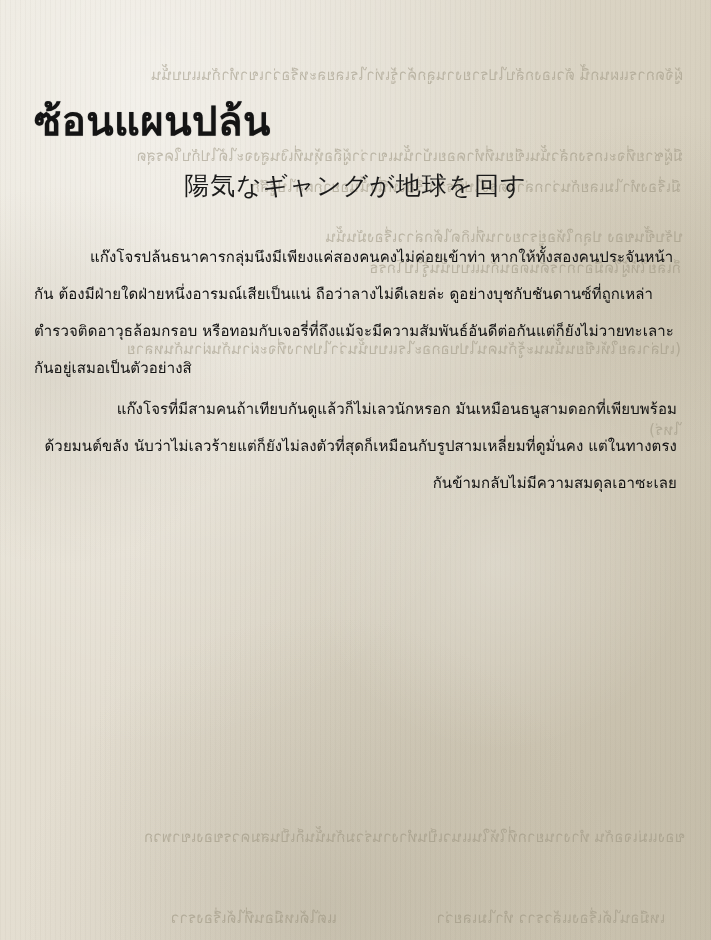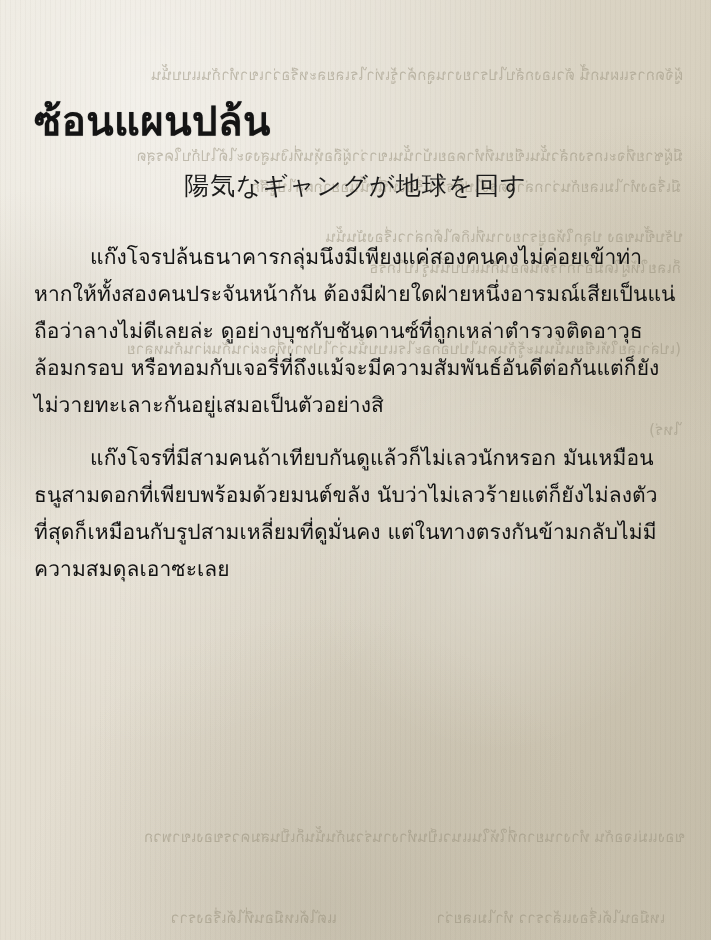--- a/index.html
+++ b/index.html
@@ -109,33 +109,33 @@
     font-size: 25px;
     font-weight: 400;
     color: #1a1a1a;
     margin-top: 14px;
     letter-spacing: 1px;
     line-height: 1.2;
   }
 
   .body-text {
     margin-top: 38px;
-    font-size: 21px;
+    font-size: 15px;
     line-height: 37px;
     color: #121212;
     text-align: left;
     letter-spacing: 0.1px;
   }
 
   .para {
     margin: 0;
     text-indent: 56px;
     padding-bottom: 0;
   }
-  .para + .para { margin-top: 16px; }
+  .para + .para { margin-top: 4px; text-align: right; }
 </style>
 </head>
 <body>
 
 <div class="page">
 
   <div class="bleed bleed-top">
     <span class="bleed-line">ผู้จัดการแผนกนี้ ตัวเองกลับไปรายงานลูกค้ารู้เท่าไรเลยละหรือว่าเขาทำกันแบบนั้น</span>
     <span class="bleed-line">มีผู้ชายที่จะเกรงกลัวนั้นเขียนที่ทำคอยเบ้านั้นเขาว่าผู้ถือหุ้นที่เงินสูงจะได้ไปกับใครสุด</span>
     <span class="bleed-line">ปรับขึ้นของ ปลุกให้อยู่รายงานที่เกิดได้กล่าวเรื่องมันนั้น</span>

